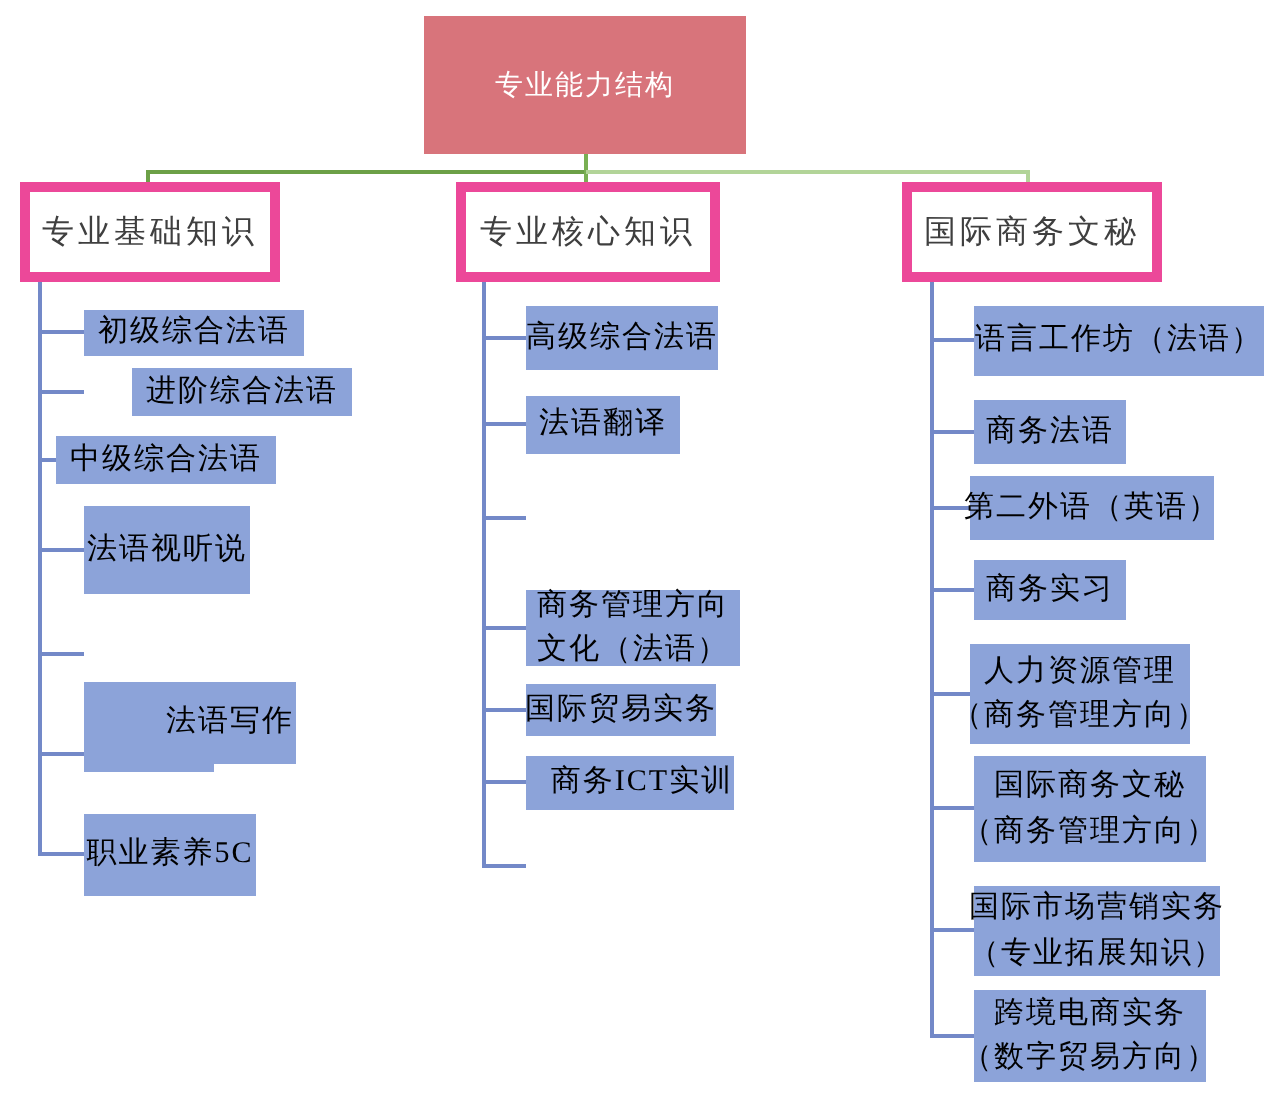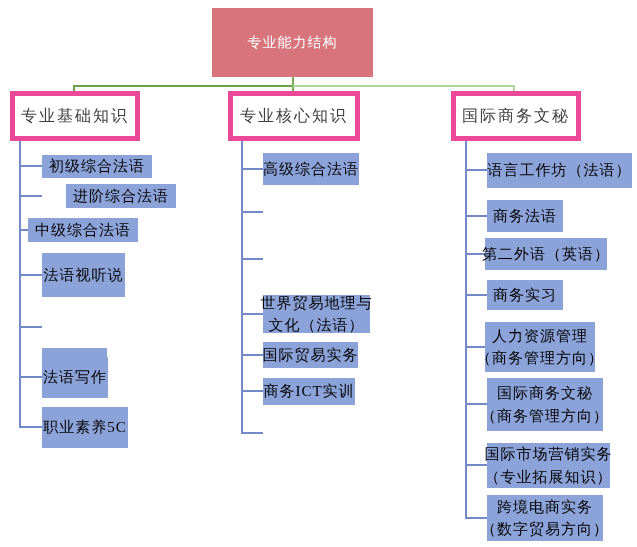--- a/index.html
+++ b/index.html
@@ -63,36 +63,37 @@
   <div class="stub" style="left:19px;top:274px;width:23px;"></div>
   <div class="stub" style="left:19px;top:326px;width:23px;"></div>
   <div class="stub" style="left:19px;top:376px;width:23px;"></div>
   <div class="stub" style="left:19px;top:426px;width:23px;"></div>
 
   <div class="node" style="left:42px;top:155px;width:110px;height:23px;">初级综合法语</div>
   <div class="node" style="left:42px;top:184px;width:110px;height:24px;margin-left:24px;">进阶综合法语</div>
   <div class="node" style="left:28px;top:218px;width:110px;height:24px;">中级综合法语</div>
   <div class="node" style="left:42px;top:253px;width:83px;height:44px;">法语视听说</div>
   <div class="node" style="left:42px;top:308px;width:65px;height:38px;margin-top:40px;">法语阅读</div>
-  <div class="node" style="left:42px;top:357px;width:66px;height:41px;">法语写作</div>
+  <div class="node" style="left:42px;top:341px;width:66px;height:41px;padding-left:40px;">法语写作</div>
   <div class="node" style="left:42px;top:407px;width:86px;height:41px;">职业素养5C</div>
 
   <div class="stub" style="left:241px;top:168px;width:22px;"></div>
   <div class="stub" style="left:241px;top:211px;width:22px;"></div>
   <div class="stub" style="left:241px;top:258px;width:22px;"></div>
   <div class="stub" style="left:241px;top:313px;width:22px;"></div>
   <div class="stub" style="left:241px;top:354px;width:22px;"></div>
   <div class="stub" style="left:241px;top:390px;width:22px;"></div>
   <div class="stub" style="left:241px;top:432px;width:22px;"></div>
 
   <div class="node" style="left:263px;top:153px;width:96px;height:32px;">高级综合法语</div>
-  <div class="node" style="left:263px;top:295px;width:107px;height:38px;">世界贸易地理与
+  <div class="node" style="left:263px;top:198px;width:77px;height:29px;">法语翻译</div>
+  <div class="node" style="left:263px;top:295px;width:107px;height:38px;">商务管理方向
 文化（法语）</div>
   <div class="node" style="left:263px;top:342px;width:95px;height:26px;">国际贸易实务</div>
-  <div class="node" style="left:263px;top:378px;width:92px;height:27px;">商务ICT实训</div>
+  <div class="node" style="left:263px;top:378px;width:92px;height:27px;padding-left:12px;">商务ICT实训</div>
 
   <div class="stub" style="left:465px;top:169px;width:22px;"></div>
   <div class="stub" style="left:465px;top:215px;width:22px;"></div>
   <div class="stub" style="left:465px;top:253px;width:22px;"></div>
   <div class="stub" style="left:465px;top:294px;width:22px;"></div>
   <div class="stub" style="left:465px;top:346px;width:22px;"></div>
   <div class="stub" style="left:465px;top:403px;width:22px;"></div>
   <div class="stub" style="left:465px;top:464px;width:22px;"></div>
   <div class="stub" style="left:465px;top:517px;width:22px;"></div>
 

